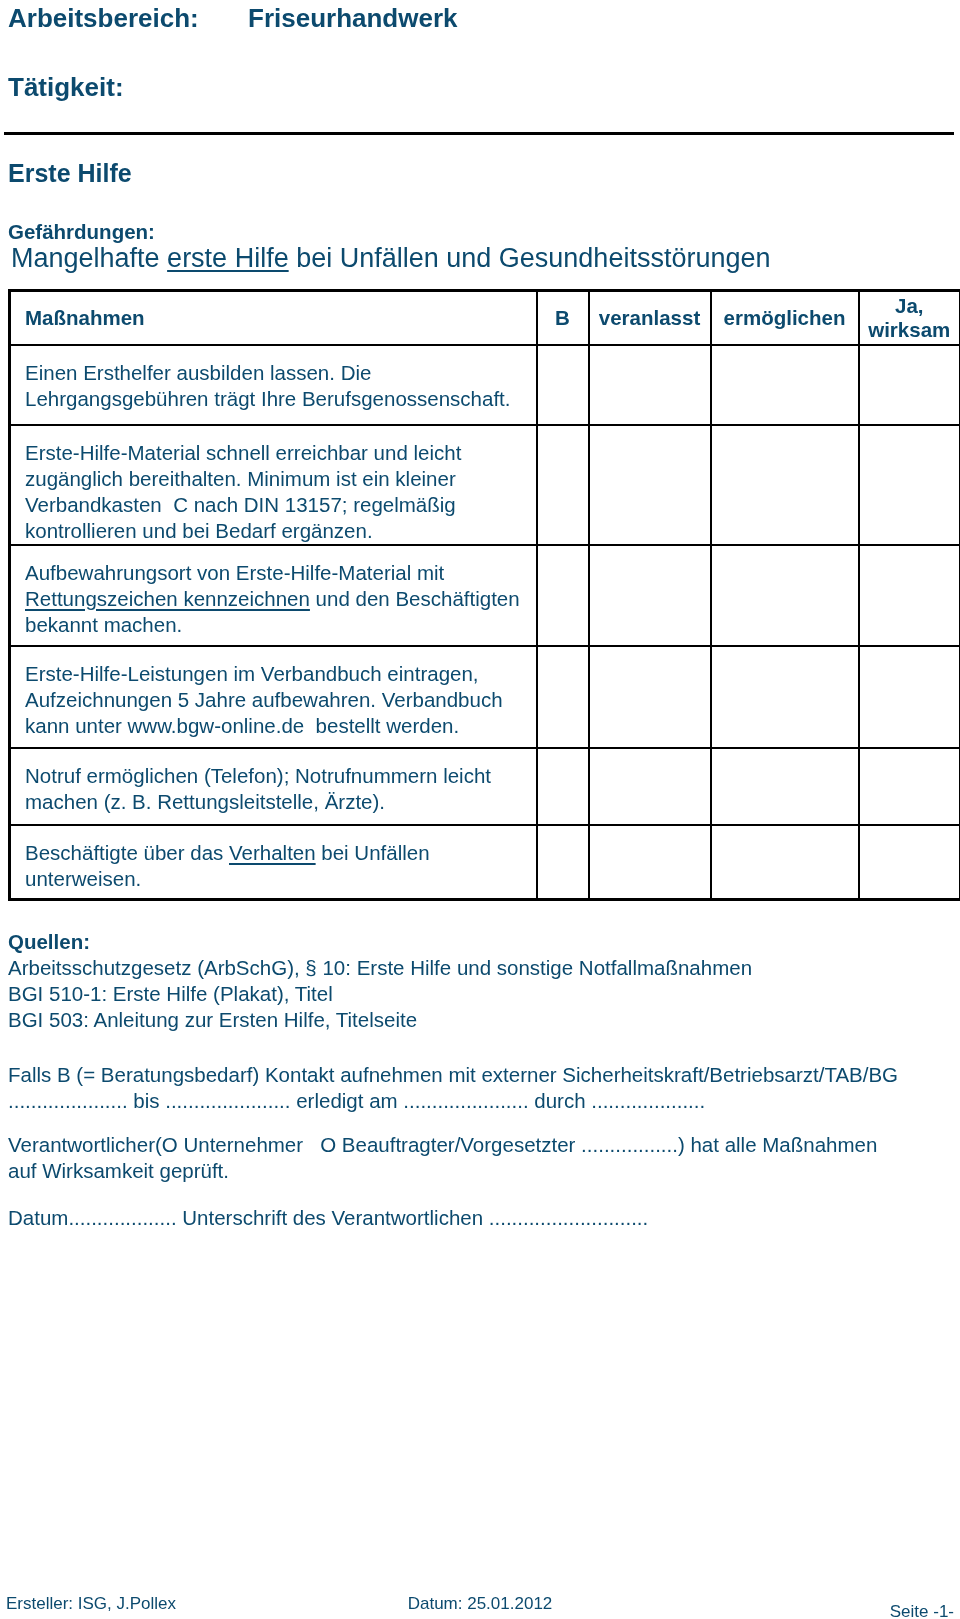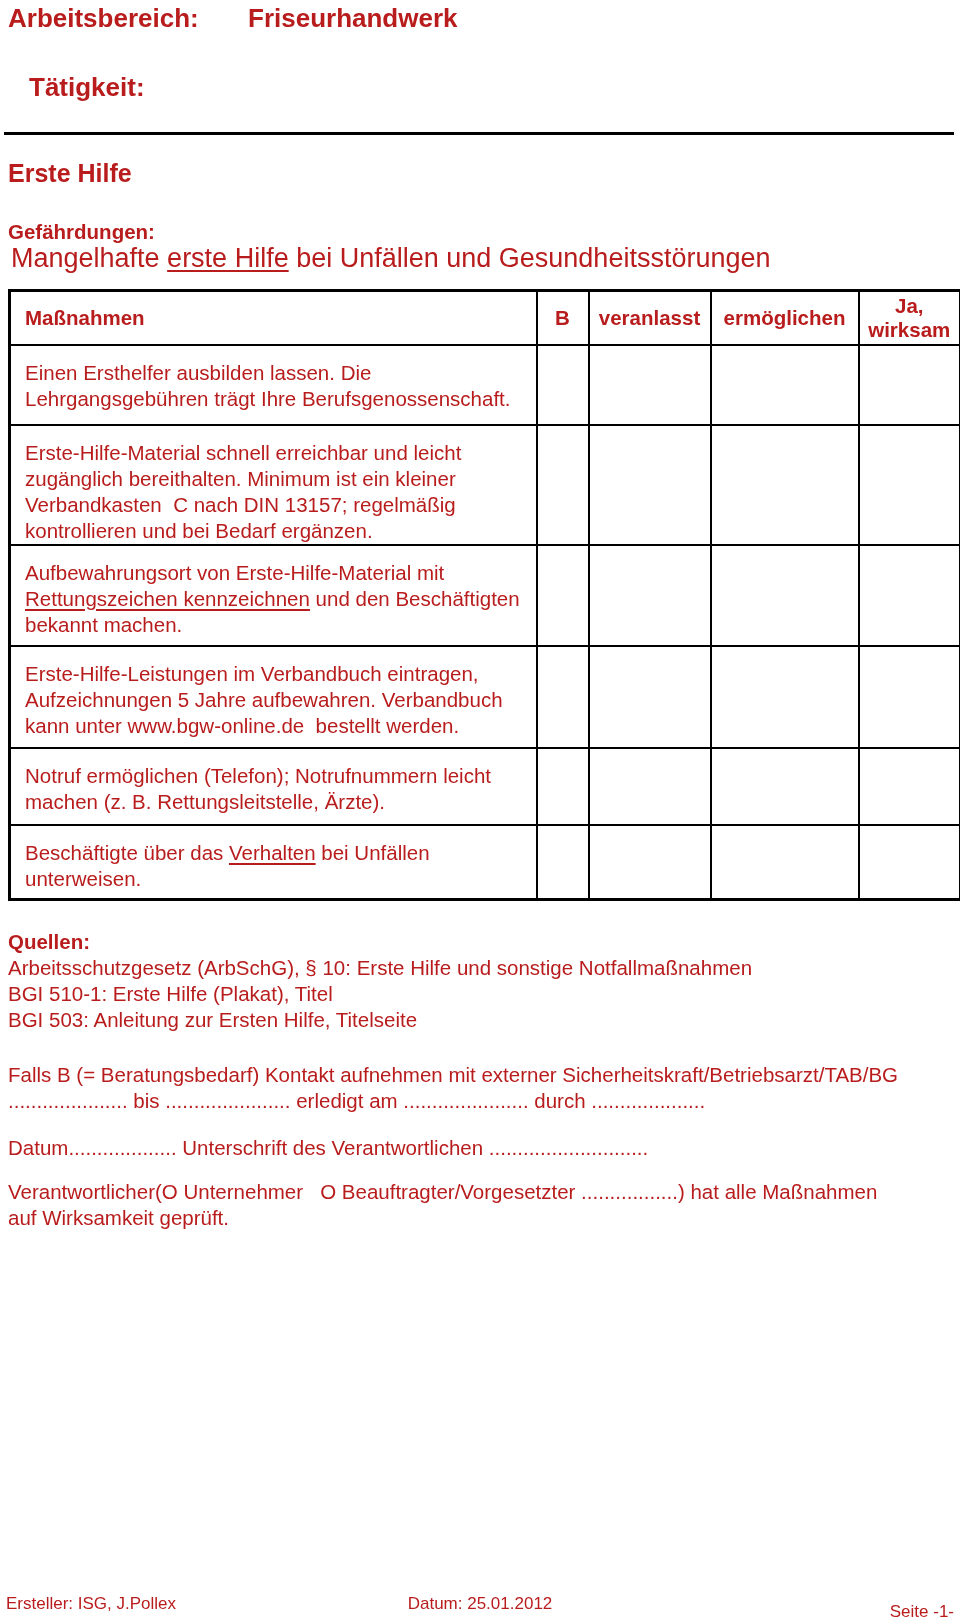--- a/index.html
+++ b/index.html
@@ -1,35 +1,35 @@
 <!DOCTYPE html>
 <html><head>
 <meta charset="utf-8">
 <style>
   html, body { margin: 0; padding: 0; background: #fff; }
   .page {
     position: relative;
     width: 960px;
     height: 1619px;
     background: #ffffff;
-    color: #b91c1c;
+    color: #0c4a6e;
     font-family: "Liberation Sans", "DejaVu Sans", sans-serif;
     overflow: hidden;
     box-sizing: border-box;
     padding: 0 8px;
   }
   .title-row {
     display: flex;
     font-weight: bold;
     font-size: 26px;
     line-height: 32px;
   }
   .title-row .label { flex: 0 0 240px; }
   .title-row1 { padding-top: 2px; }
-  .title-row2 { margin-top: 37px; margin-left: 21px; }
+  .title-row2 { margin-top: 37px; }
   .title-row2 .value { font-size: 28px; line-height: 34px; }
   .rule {
     margin-top: 29px;
     height: 3px;
     background: #000;
     margin-left: -4px;
     margin-right: -2px;
   }
   .h-erste {
     margin-top: 23px;
@@ -198,24 +198,24 @@
     </table>
 
   <div class="quellen-label">Quellen:</div>
   <div class="body-line">Arbeitsschutzgesetz (ArbSchG), § 10: Erste Hilfe und sonstige Notfallmaßnahmen</div>
   <div class="body-line">BGI 510-1: Erste Hilfe (Plakat), Titel</div>
   <div class="body-line">BGI 503: Anleitung zur Ersten Hilfe, Titelseite</div>
 
   <div class="body-line falls1">Falls B (= Beratungsbedarf) Kontakt aufnehmen mit externer Sicherheitskraft/Betriebsarzt/TAB/BG</div>
   <div class="body-line">..................... bis ...................... erledigt am ...................... durch ....................</div>
 
-  <div class="body-line datumline">Datum................... Unterschrift des Verantwortlichen ............................</div>
-
   <div class="body-line verantw"><span>Verantwortlicher(O Unternehmer   O Beauftragter/Vorgesetzter .................) hat alle Maßnahmen
 auf Wirksamkeit geprüft.</span></div>
+
+  <div class="body-line datumline">Datum................... Unterschrift des Verantwortlichen ............................</div>
 
   <div class="footer">
     <span class="f-left">Ersteller: ISG, J.Pollex</span>
     <span class="f-center">Datum: 25.01.2012</span>
     <span class="f-right">Seite -1-</span>
   </div>
 
 </div>
 
 </body></html>

